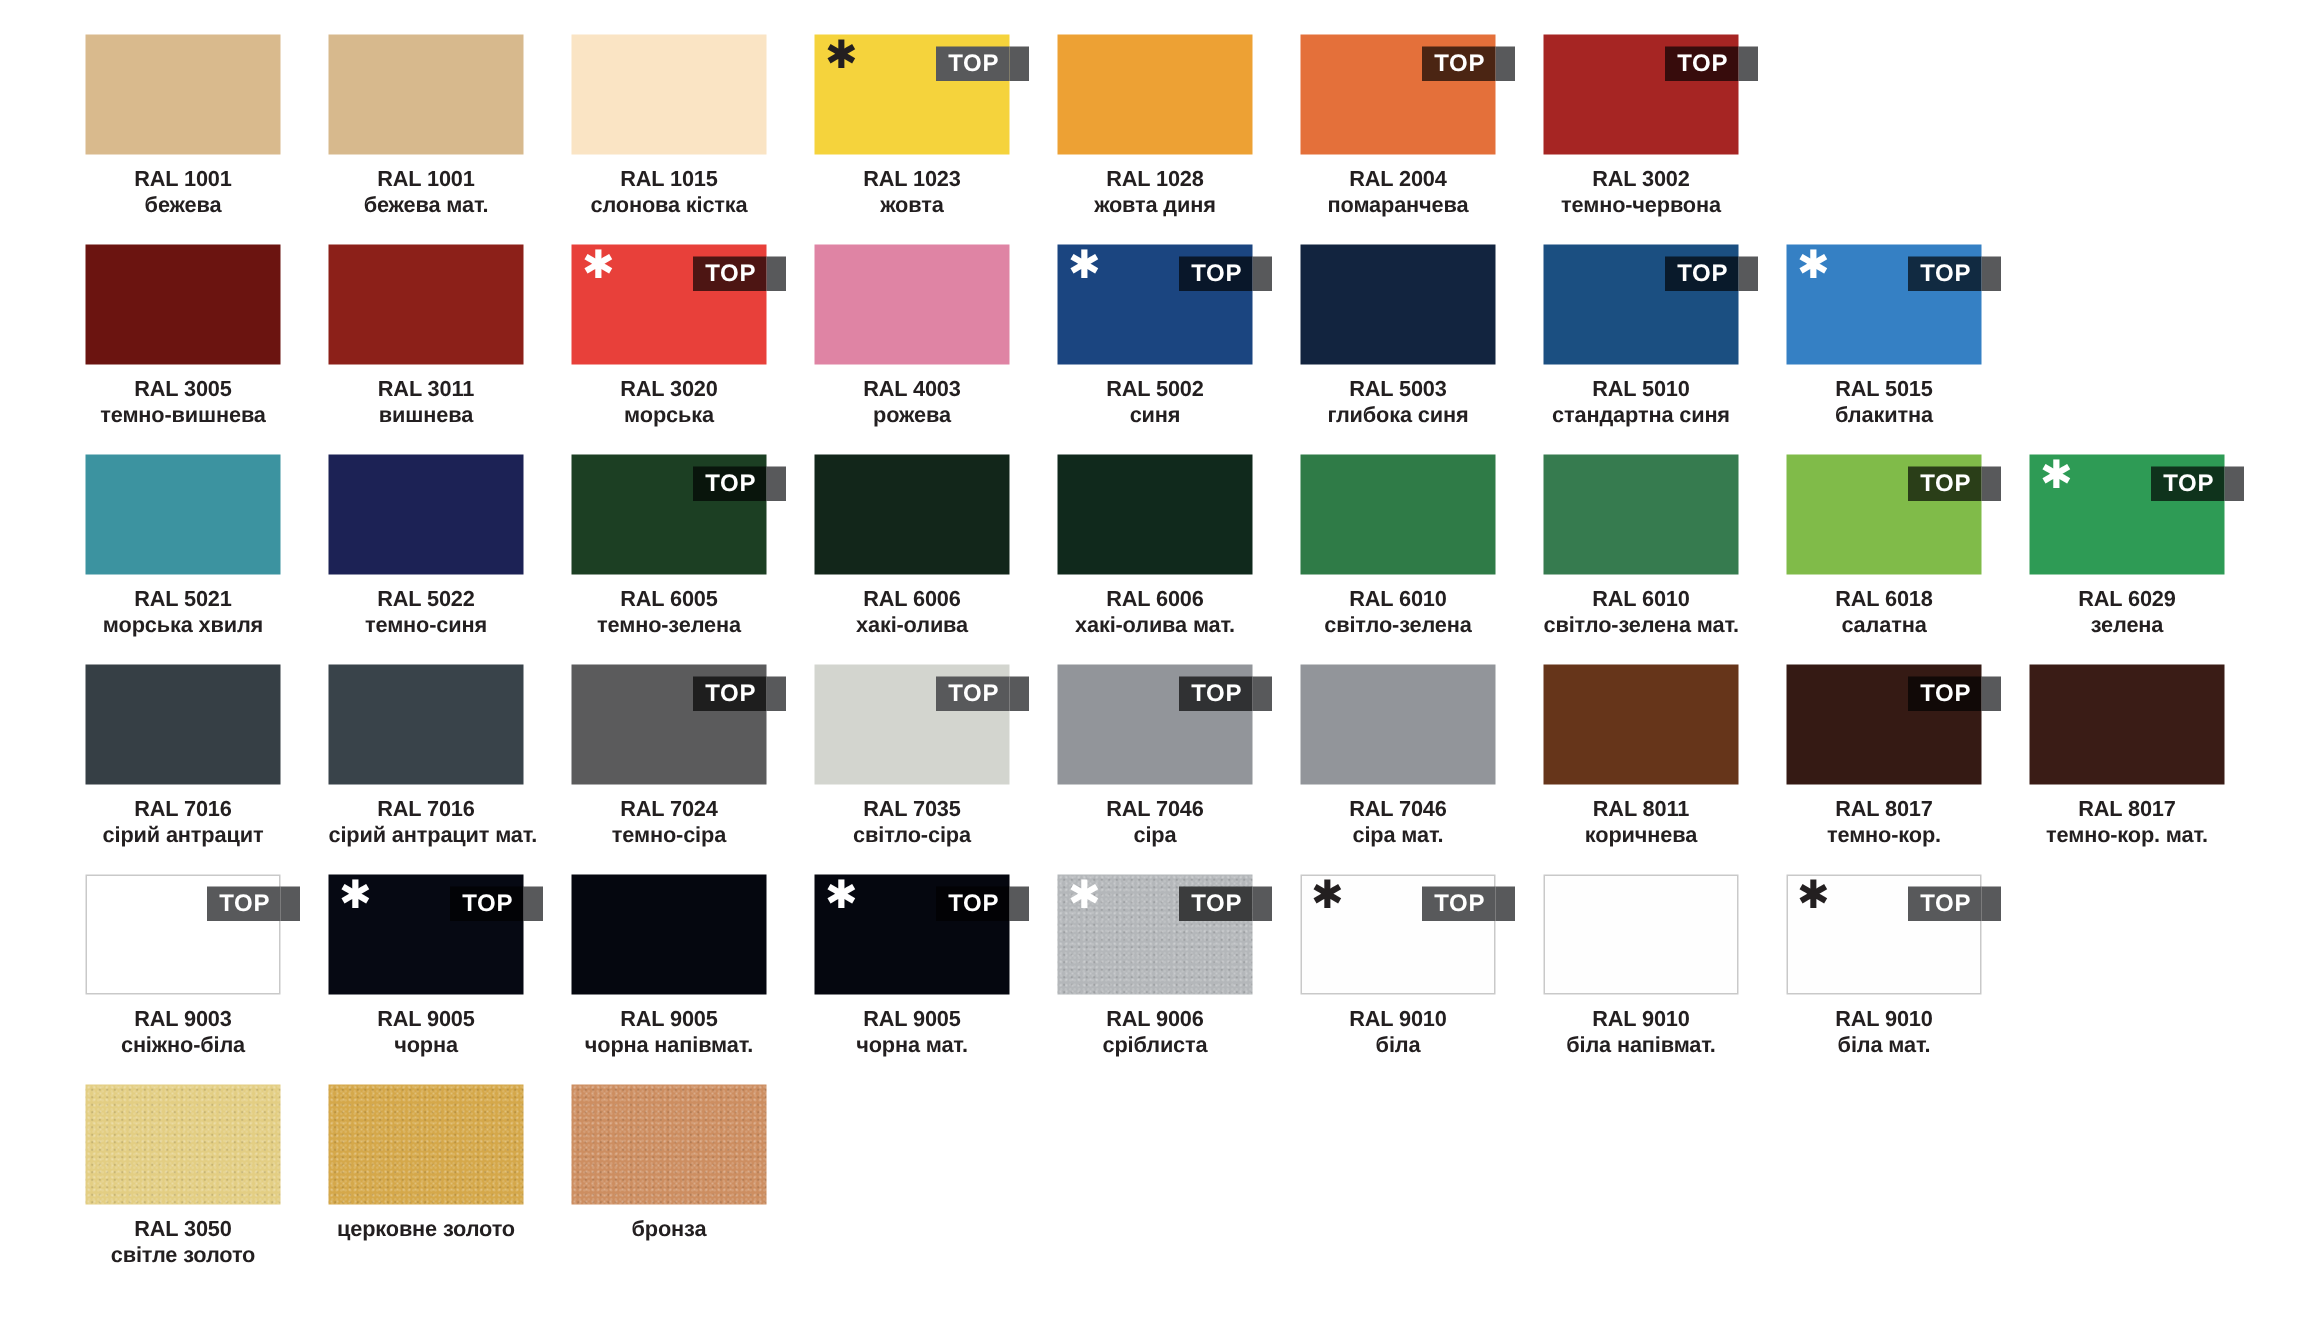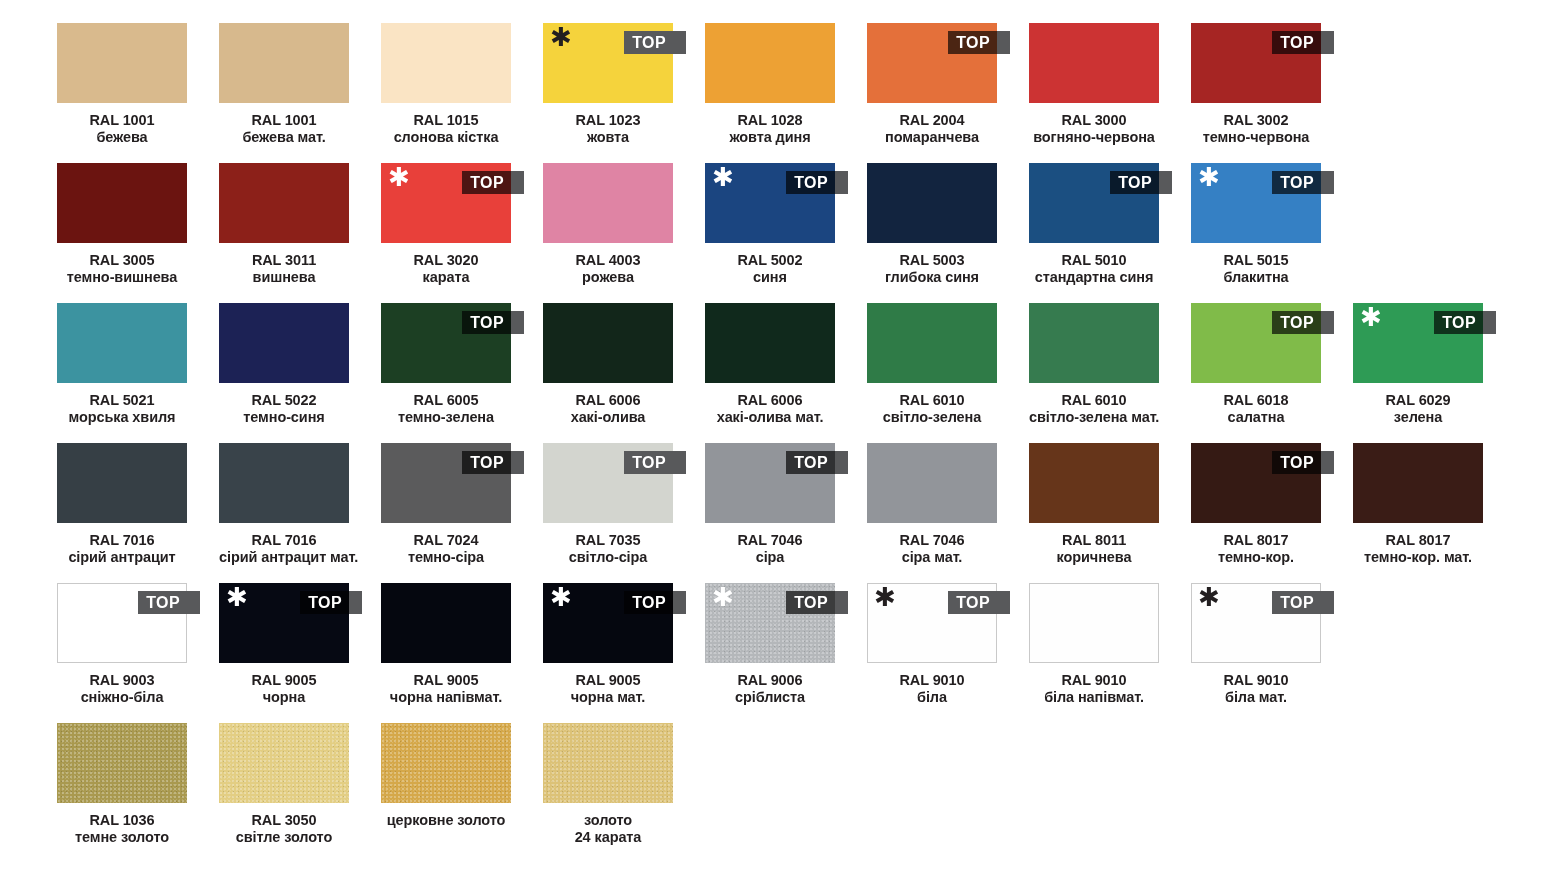--- a/index.html
+++ b/index.html
@@ -173,29 +173,20 @@
             <div class="tb-tail" style="background: rgb(88, 89, 91);"></div>
           </div>
         </div>
         <div class="caption">
           <span class="l2">RAL 2004</span>
           <span class="l2">помаранчева</span>
         </div>
       </div>
       <div class="cell">
         <div class="swatch">
-          <div class="fill" style="background: rgb(204, 51, 51);"></div>
-        </div>
-        <div class="caption">
-          <span class="l2">RAL 3000</span>
-          <span class="l2">вогняно-червона</span>
-        </div>
-      </div>
-      <div class="cell">
-        <div class="swatch">
           <div class="fill" style="background: rgb(166, 37, 35);"></div>
           <div class="top-badge">
             <div class="tb-label" style="background: rgb(55, 12, 12);">TOP</div>
             <div class="tb-tail" style="background: rgb(88, 89, 91);"></div>
           </div>
         </div>
         <div class="caption">
           <span class="l2">RAL 3002</span>
           <span class="l2">темно-червона</span>
         </div>
@@ -224,21 +215,21 @@
         <div class="swatch">
           <div class="fill" style="background: rgb(232, 64, 58);"></div>
           <span class="ast light">✱</span>
           <div class="top-badge">
             <div class="tb-label" style="background: rgb(77, 21, 19);">TOP</div>
             <div class="tb-tail" style="background: rgb(88, 89, 91);"></div>
           </div>
         </div>
         <div class="caption">
           <span class="l2">RAL 3020</span>
-          <span class="l2">карата</span>
+          <span class="l2">морська</span>
         </div>
       </div>
       <div class="cell">
         <div class="swatch">
           <div class="fill" style="background: rgb(223, 132, 164);"></div>
         </div>
         <div class="caption">
           <span class="l2">RAL 4003</span>
           <span class="l2">рожева</span>
         </div>
@@ -588,50 +579,40 @@
         </div>
         <div class="caption">
           <span class="l2">RAL 9010</span>
           <span class="l2">біла мат.</span>
         </div>
       </div>
     </div>
     <div class="row">
       <div class="cell">
         <div class="swatch metallic">
-          <div class="fill" style="background: rgb(169, 153, 79);"></div>
-        </div>
-        <div class="caption">
-          <span class="l2">RAL 1036</span>
-          <span class="l2">темне золото</span>
-        </div>
-      </div>
-      <div class="cell">
-        <div class="swatch metallic">
           <div class="fill" style="background: rgb(227, 206, 131);"></div>
         </div>
         <div class="caption">
           <span class="l2">RAL 3050</span>
           <span class="l2">світле золото</span>
         </div>
       </div>
       <div class="cell">
         <div class="swatch metallic">
           <div class="fill" style="background: rgb(213, 168, 74);"></div>
         </div>
         <div class="caption">
           <span class="l2">церковне золото</span>
         </div>
       </div>
       <div class="cell">
         <div class="swatch metallic">
-          <div class="fill" style="background: rgb(220, 194, 119);"></div>
-        </div>
-        <div class="caption">
-          <span class="l2">золото</span>
-          <span class="l2">24 карата</span>
+          <div class="fill" style="background: rgb(205, 142, 97);"></div>
+        </div>
+        <div class="caption">
+          <span class="l2">бронза</span>
         </div>
       </div>
       <div class="cell empty"></div>
       <div class="cell empty"></div>
       <div class="cell empty"></div>
     </div>
   </div>
 
 </body></html>

